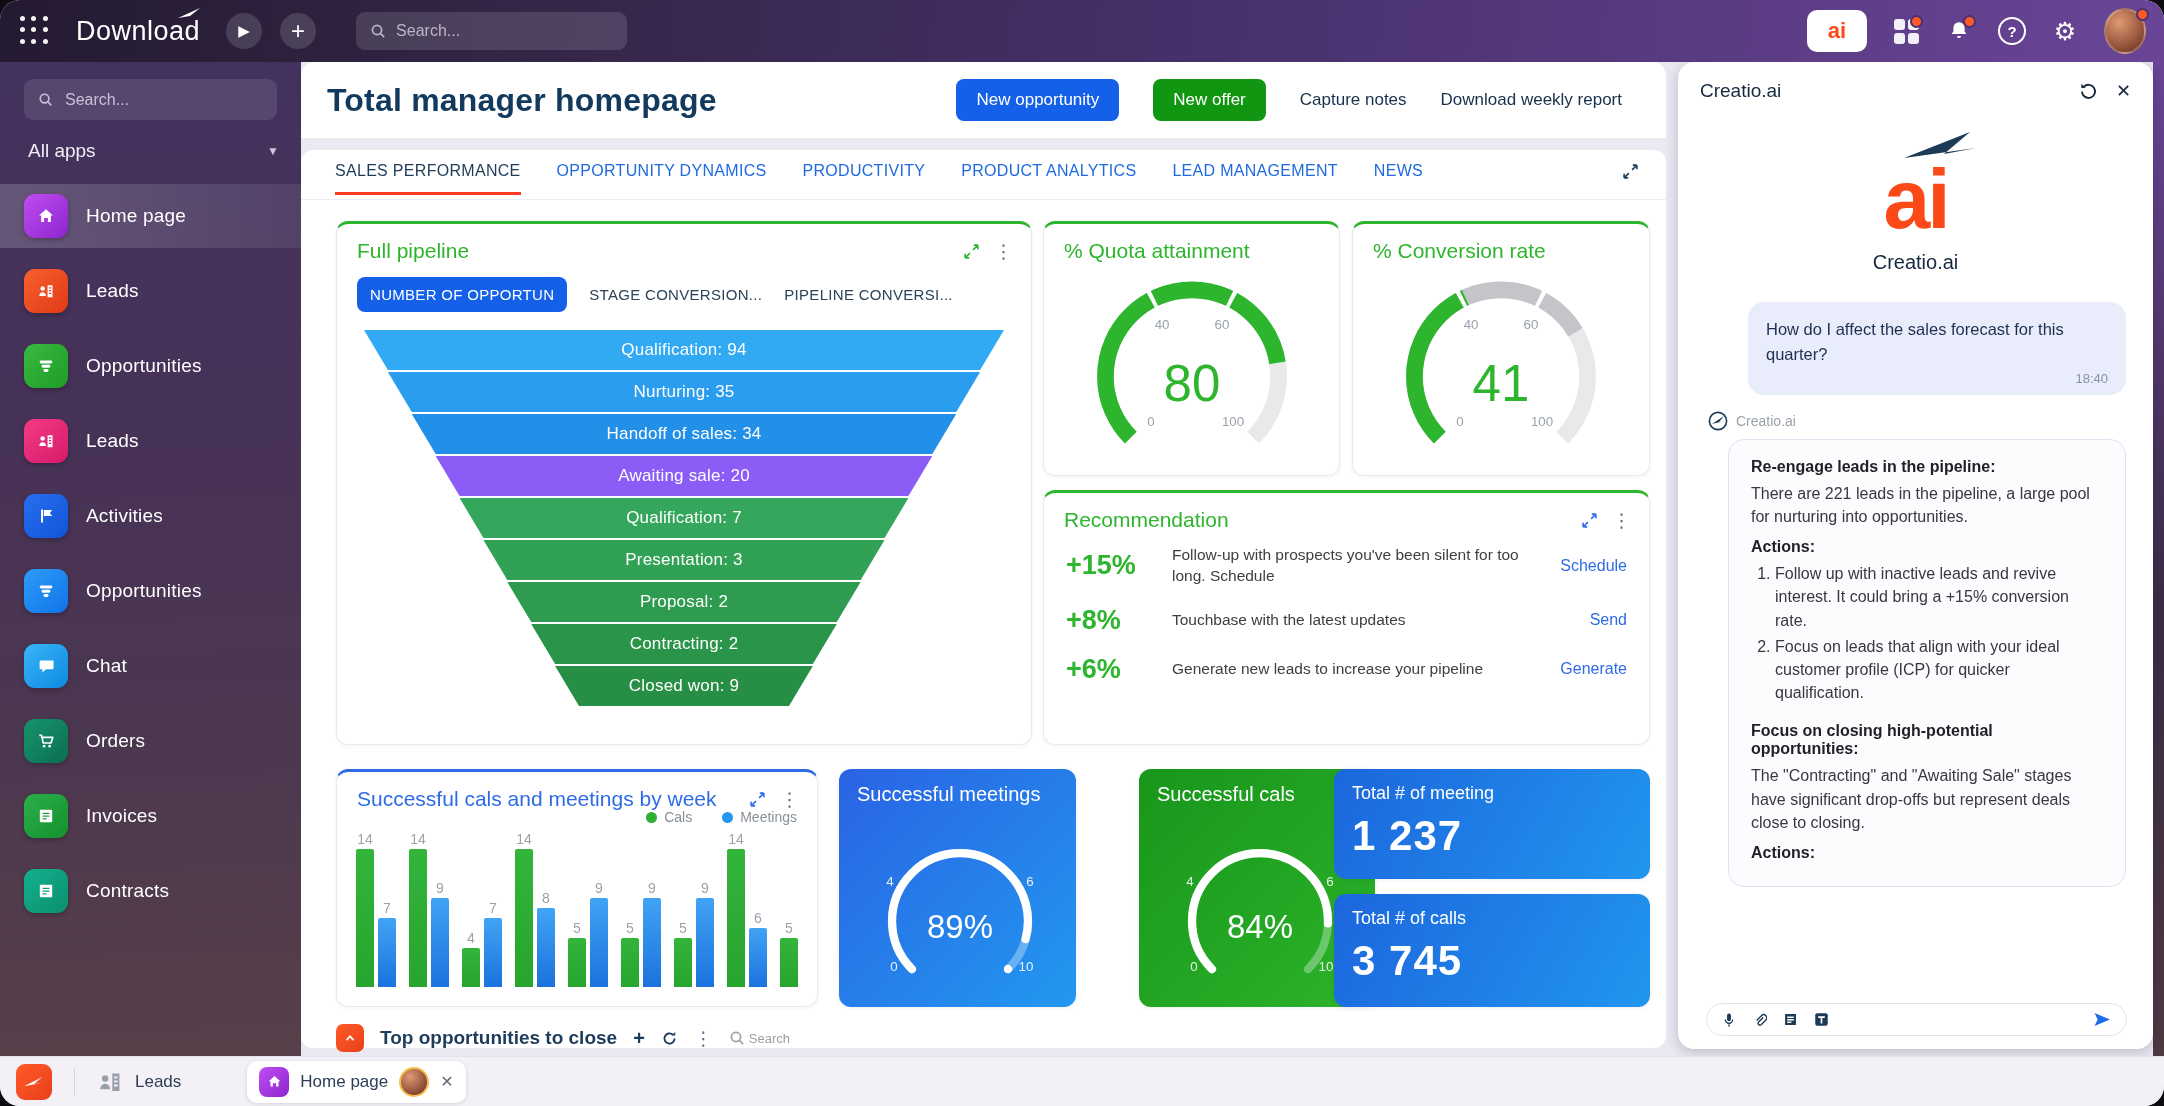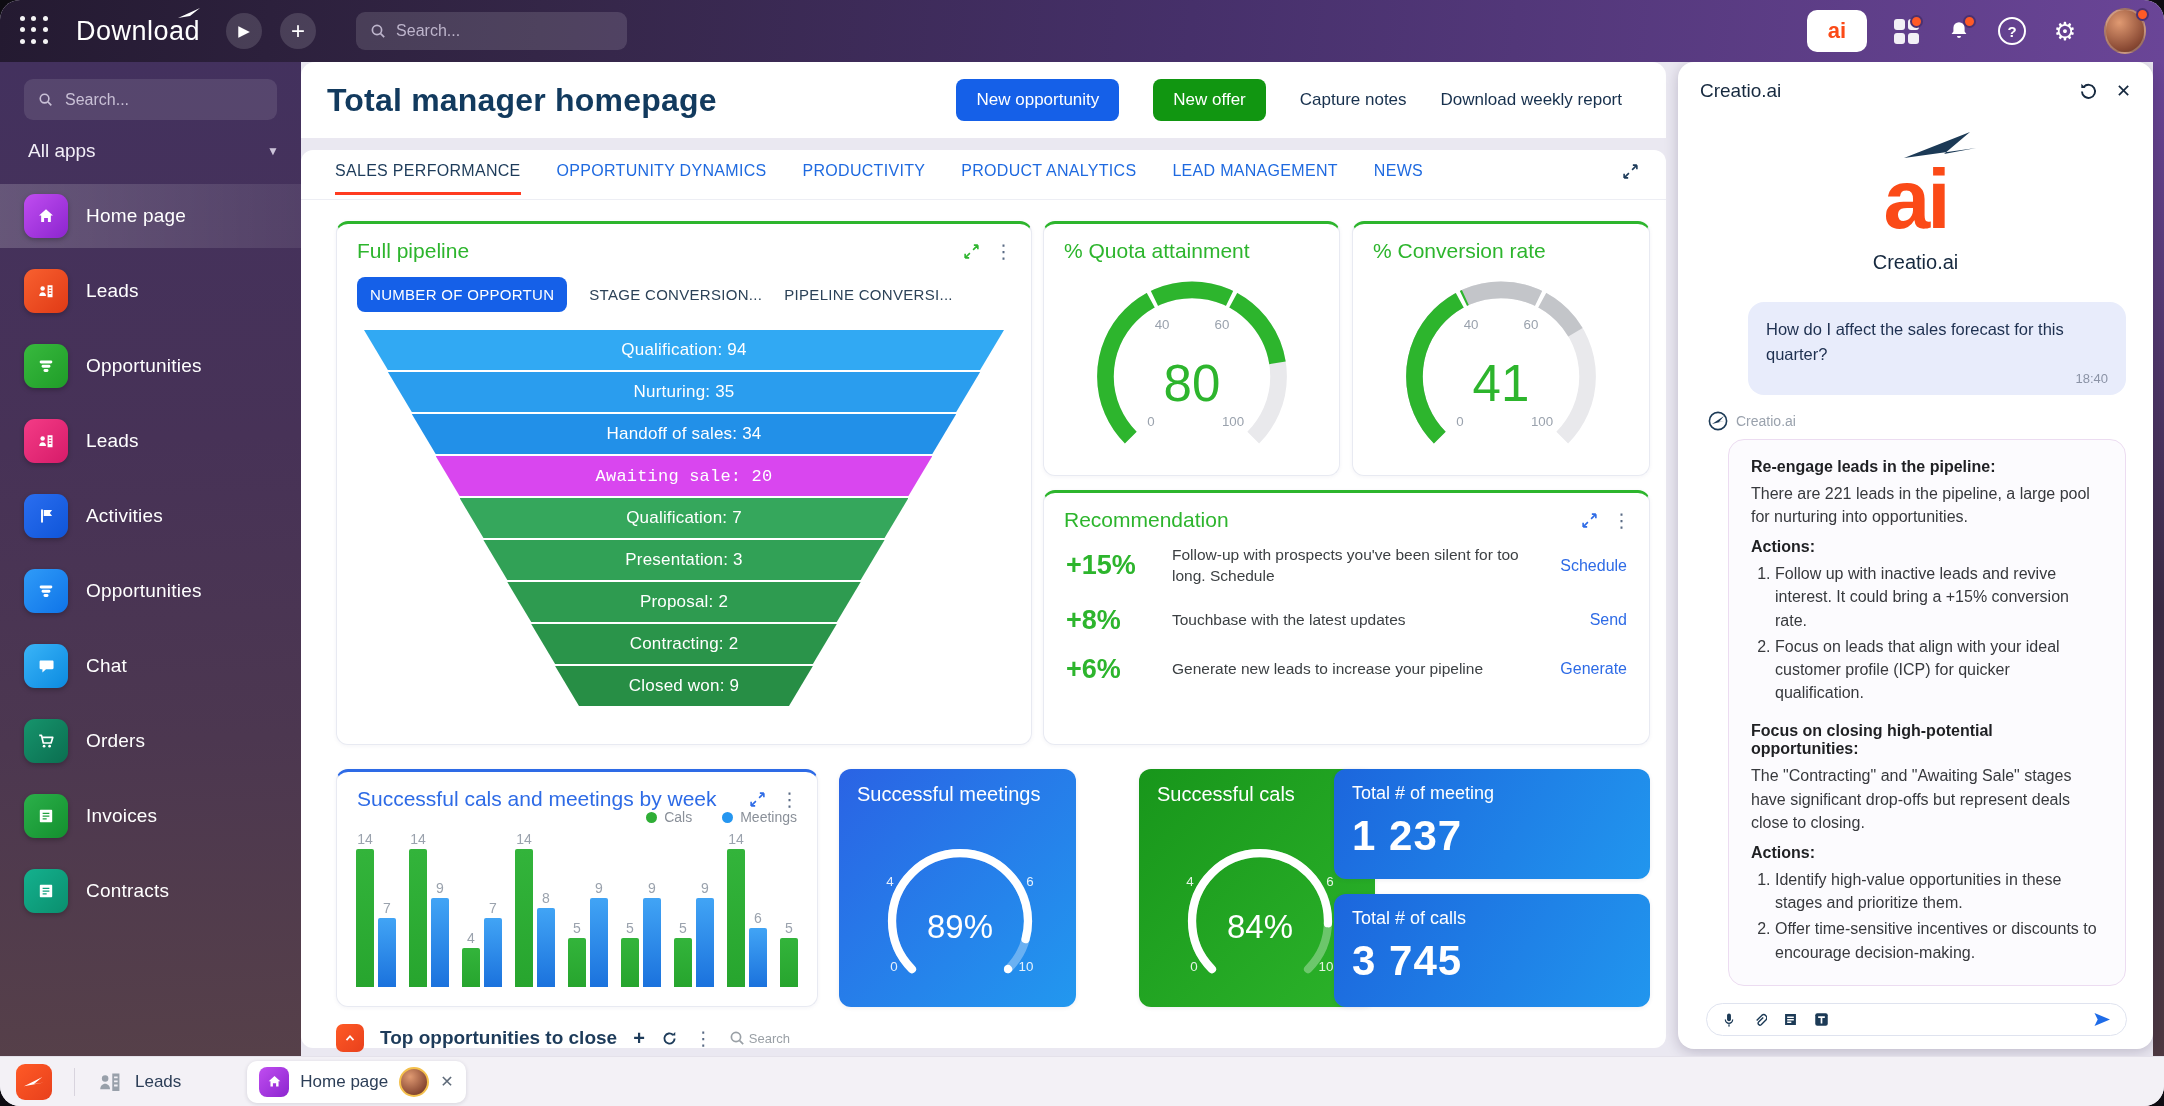--- a/index.html
+++ b/index.html
@@ -384,21 +384,21 @@
     </div>
     <div class="pill-tabs">
       <div class="pill">NUMBER OF OPPORTUN</div>
       <div class="pill-txt">STAGE CONVERSION...</div>
       <div class="pill-txt">PIPELINE CONVERSI...</div>
     </div>
     <div class="funnel">
         <div class="frow" style="width: 640px; clip-path: polygon(0px 0px, 100% 0px, calc(100% - 23.8889px) 100%, 23.8889px 100%); background: rgb(49, 169, 243);">Qualification:  94</div>
         <div class="frow" style="width: 592.222px; clip-path: polygon(0px 0px, 100% 0px, calc(100% - 23.8889px) 100%, 23.8889px 100%); background: rgb(42, 157, 238);">Nurturing:  35</div>
         <div class="frow" style="width: 544.444px; clip-path: polygon(0px 0px, 100% 0px, calc(100% - 23.8889px) 100%, 23.8889px 100%); background: rgb(34, 144, 232);">Handoff of sales:  34</div>
-        <div class="frow" style="width: 496.667px; clip-path: polygon(0px 0px, 100% 0px, calc(100% - 23.8889px) 100%, 23.8889px 100%); background: #d946ef; font-family: Liberation Mono, monospace;">Awaiting sale:  20</div>
+        <div class="frow" style="width: 496.667px; clip-path: polygon(0px 0px, 100% 0px, calc(100% - 23.8889px) 100%, 23.8889px 100%); background: #8b5cf6;">Awaiting sale:  20</div>
         <div class="frow" style="width: 448.889px; clip-path: polygon(0px 0px, 100% 0px, calc(100% - 23.8889px) 100%, 23.8889px 100%); background: rgb(53, 167, 92);">Qualification:  7</div>
         <div class="frow" style="width: 401.111px; clip-path: polygon(0px 0px, 100% 0px, calc(100% - 23.8889px) 100%, 23.8889px 100%); background: rgb(49, 161, 86);">Presentation:  3</div>
         <div class="frow" style="width: 353.333px; clip-path: polygon(0px 0px, 100% 0px, calc(100% - 23.8889px) 100%, 23.8889px 100%); background: rgb(46, 155, 80);">Proposal:  2</div>
         <div class="frow" style="width: 305.556px; clip-path: polygon(0px 0px, 100% 0px, calc(100% - 23.8889px) 100%, 23.8889px 100%); background: rgb(42, 148, 74);">Contracting:  2</div>
         <div class="frow" style="width: 257.778px; clip-path: polygon(0px 0px, 100% 0px, calc(100% - 23.8889px) 100%, 23.8889px 100%); background: rgb(39, 142, 69);">Closed won:  9</div>
       </div>
   </div>
 
   <div class="widget w-quota">
     <div class="w-head" style="padding-bottom:2px;">
@@ -664,24 +664,20 @@
       <div class="rc-b" style="margin-top:0;">Re-engage leads in the pipeline:</div>
       <div class="rc-p">There are 221 leads in the pipeline, a large pool for nurturing into opportunities.</div>
       <div class="rc-b">Actions:</div>
       <ol class="rc-ol">
         <li>Follow up with inactive leads and revive interest. It could bring a +15% conversion rate.</li>
         <li>Focus on leads that align with your ideal customer profile (ICP) for quicker qualification.</li>
       </ol>
       <div class="rc-b" style="margin-top:18px;">Focus on closing high-potential opportunities:</div>
       <div class="rc-p">The "Contracting" and "Awaiting Sale" stages have significant drop-offs but represent deals close to closing.</div>
       <div class="rc-b">Actions:</div>
-      <ol class="rc-ol" style="margin-bottom:2px;">
-        <li>Identify high-value opportunities in these stages and prioritize them.</li>
-        <li>Offer time-sensitive incentives or discounts to encourage decision-making.</li>
-      </ol>
     </div>
     <div class="ai-input">
       <span class="ai-in-ic">
         <svg width="14" height="16" viewBox="0 0 18 20" fill="#1c3a56">
             <rect x="6.5" y="1.5" width="5" height="10" rx="2.5"></rect>
         <path d="M3.5 9.5a5.5 5.5 0 0 0 11 0h-1.6a3.9 3.9 0 0 1-7.8 0z"></path>
             <rect x="8.2" y="15.5" width="1.6" height="3"></rect>
           </svg>
         </span>
       <span class="ai-in-ic">

